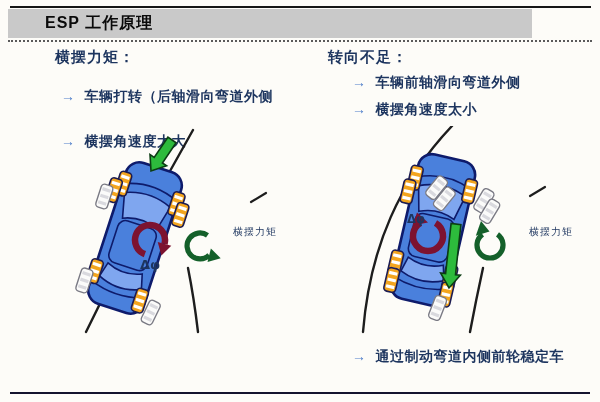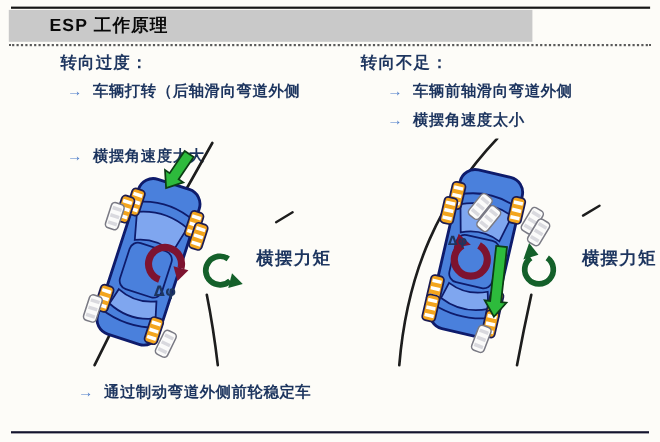--- a/index.html
+++ b/index.html
@@ -7,21 +7,21 @@
     font-family:"Liberation Sans","DejaVu Sans",sans-serif;
     background:#ffffff;
   }
   .page{
     position:relative;width:600px;height:402px;
     background:var(--page_bg,#fdfcf8);
     overflow:hidden;
   }
   .top-rule{position:absolute;left:10px;top:6px;width:581px;height:2px;background:var(--rule_dark,#161616);}
   .title-bar{
-    position:absolute;left:8px;top:9px;width:476px;height:29px;
+    position:absolute;left:8px;top:9px;width:524px;height:29px;
     background:var(--header_bar,#c9c9c9);
     display:flex;align-items:center;
   }
   .title-text{
     margin-left:37px;font-size:16px;font-weight:bold;color:var(--title_text,#0a0a0a);
     letter-spacing:1px;
   }
   .dotted-rule{position:absolute;left:8px;top:40px;width:584px;height:0;border-top:2px dotted #5a5a5a;}
   .bottom-rule{position:absolute;left:10px;top:392px;width:580px;height:2px;background:var(--rule_navy,#14142e);}
   .heading{
@@ -29,41 +29,41 @@
     color:var(--text_navy,#1d355f);letter-spacing:1px;white-space:nowrap;
   }
   .bullet{
     position:absolute;font-size:14px;font-weight:600;white-space:nowrap;
     color:var(--text_navy,#24406e);letter-spacing:0.5px;
   }
   .bullet .arr{
     color:var(--bullet_arrow_blue,#4f7ec9);font-weight:bold;margin-right:9px;font-size:14px;
   }
   .moment-label{
-    position:absolute;font-size:16px;font-weight:bold;
+    position:absolute;font-size:10px;font-weight:normal;
     color:var(--text_navy,#1d355f);letter-spacing:1px;white-space:nowrap;z-index:5;
   }
   svg.diagram{position:absolute;z-index:2;}
   .svg-left{left:40px;top:126px;}
   .svg-right{left:340px;top:126px;}
   text.dphi{font-family:"DejaVu Sans",sans-serif;font-weight:bold;fill:var(--text_navy,#101c60);}
 </style>
 </head>
 <body>
 
 <div class="page">
 
   <div class="top-rule"></div>
   <div class="title-bar">
     <span class="title-text">ESP 工作原理</span>
   </div>
   <div class="dotted-rule"></div>
 
-  <div class="heading" style="left:55px;top:48px;">转向过度：</div>
-  <div class="bullet" style="left:61px;top:74px;">
+  <div class="heading" style="left:55px;top:48px;">横摆力矩：</div>
+  <div class="bullet" style="left:61px;top:88px;">
     <span class="arr">→</span><span>车辆打转（后轴滑向弯道外侧</span>
   </div>
   <div class="bullet" style="left:61px;top:101px;margin-top:32px;">
     <span class="arr">→</span><span>横摆角速度太大</span>
   </div>
 
   <div class="heading" style="left:328px;top:48px;">转向不足：</div>
   <div class="bullet" style="left:352px;top:101px;">
     <span class="arr">→</span><span>横摆角速度太小</span>
   </div>
@@ -149,18 +149,18 @@
 
     <path d="M157.5,108.4 A13,13 0 1 1 142.5,108.4" fill="none" style="stroke:var(--moment_green,#14602a)" stroke-width="5.2"></path>
     <polygon points="141,95 135.8,109.8 149.5,105.6" style="fill:var(--moment_green,#14602a)"></polygon>
 
     <polygon points="120.9,98.6 115.5,148.7 120.4,149.2 109,162 100.6,147 105.6,147.6 111.1,97.5" style="fill:var(--brake_arrow_green,#2dbb3c)" stroke="#0c3d14" stroke-width="1.6"></polygon>
   </svg>
 
   <div class="moment-label" style="left:233px;top:225px;">横摆力矩</div>
   <div class="moment-label" style="left:529px;top:225px;">横摆力矩</div>
 
-  <div class="bullet" style="left:71px;top:348px;">
-    <span class="arr">→</span><span>通过制动弯道外侧前轮稳定车</span>
+  <div class="bullet" style="left:352px;top:348px;">
+    <span class="arr">→</span><span>通过制动弯道内侧前轮稳定车</span>
   </div>
 
   <div class="bottom-rule"></div>
 </div>
 
 </body></html>

